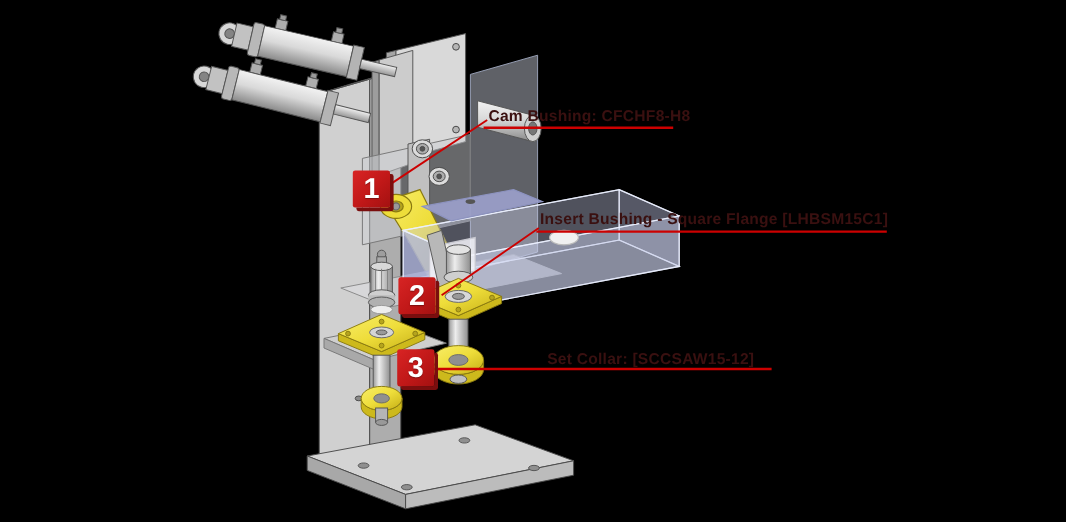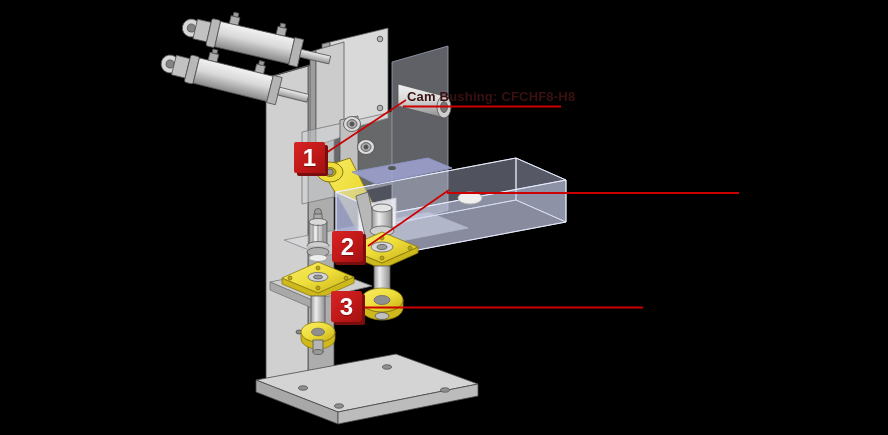--- a/index.html
+++ b/index.html
@@ -237,14 +237,16 @@
     <span>1</span>
   </div>
   <div class="badge badge-2">
     <span>2</span>
   </div>
   <div class="badge badge-3">
     <span>3</span>
   </div>
 
   <div class="callout-label label-1">Cam Bushing: CFCHF8-H8</div>
+  <div class="callout-label label-2">Insert Bushing - Square Flange [LHBSM15C1]</div>
+  <div class="callout-label label-3">Set Collar: [SCCSAW15-12]</div>
 
 </div>
 
 </body></html>

